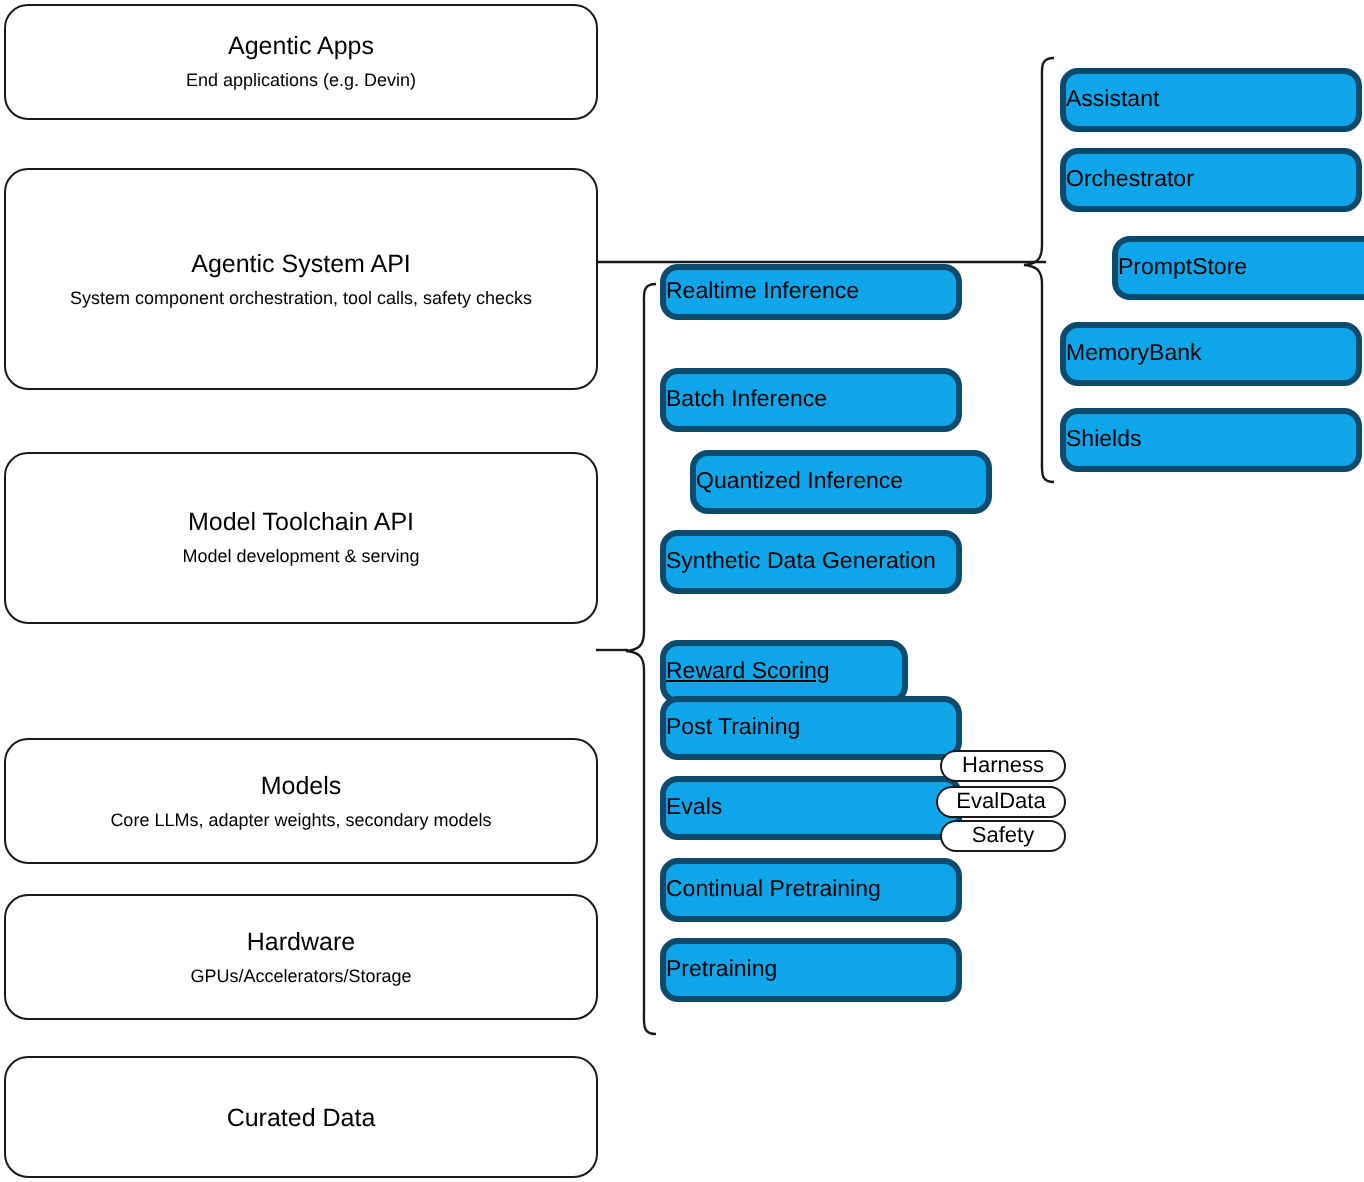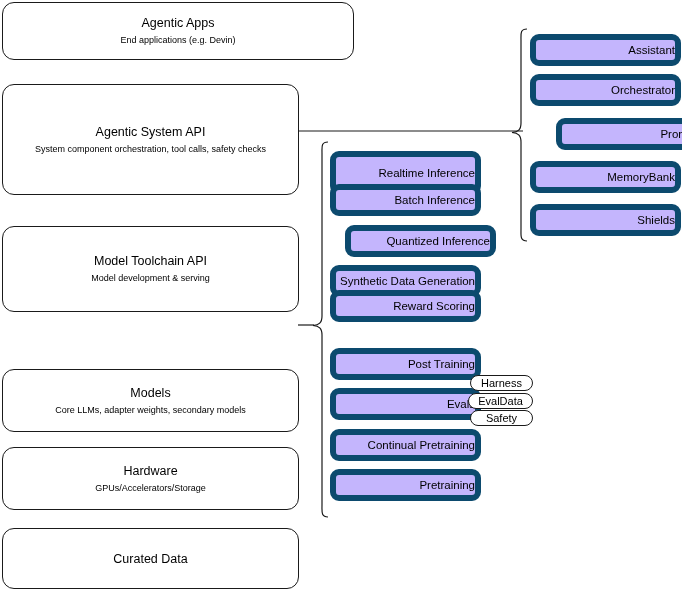--- a/index.html
+++ b/index.html
@@ -35,26 +35,26 @@
   }
   .node .subtitle {
     font-size: 9px;
     line-height: 13px;
     color: #000000;
     margin-top: 3px;
   }
   .stack-node {
     position: absolute;
     box-sizing: border-box;
-    border: 6px solid #0c4a6e;
+    border: 3px solid #0c4a6e;
     border-radius: 9px;
-    background: #c4b5fd;
+    background: #0ea5e9;
     display: flex;
     align-items: center;
-    justify-content: flex-end;
+    justify-content: flex-start;
     font-size: 11.5px;
     color: #000000;
   }
   .pill {
     position: absolute;
     box-sizing: border-box;
     border: 1px solid #1a1a1a;
     border-radius: 11px;
     background: #ffffff;
     display: flex;
@@ -78,21 +78,21 @@
     fill: none;
     stroke: #1a1a1a;
     stroke-width: 1.2;
   }
 </style>
 </head>
 <body>
 
 <div id="canvas">
 
-  <div class="node" style="left:2px; top:2px; width:352px; height:58px;">
+  <div class="node" style="left:2px; top:2px; width:297px; height:58px;">
     <div class="title">Agentic Apps</div>
     <div class="subtitle">End applications (e.g. Devin)</div>
   </div>
 
   <div class="node" style="left:2px; top:84px; width:297px; height:111px;">
     <div class="title">Agentic System API</div>
     <div class="subtitle">System component orchestration, tool calls, safety checks</div>
   </div>
 
   <div class="node" style="left:2px; top:226px; width:297px; height:86px;">
@@ -130,54 +130,54 @@
 
   <div class="stack-node" style="left:530px; top:34px; width:151px; height:32px;">
     <span>Assistant</span>
   </div>
   <div class="stack-node" style="left:530px; top:74px; width:151px; height:32px;">
     <span>Orchestrator</span>
   </div>
   <div class="stack-node" style="left:556px; top:118px; width:175px; height:32px;">
     <span>PromptStore</span>
   </div>
-  <div class="stack-node" style="left:530px; top:161px; width:151px; height:32px;padding-left:44px;">
+  <div class="stack-node" style="left:530px; top:161px; width:151px; height:32px;">
     <span>MemoryBank</span>
   </div>
   <div class="stack-node" style="left:530px; top:204px; width:151px; height:32px;">
     <span>Shields</span>
   </div>
 
   <svg class="connector" style="left:298px; top:316px; width:24px; height:20px;" viewBox="0 0 24 20">
     <path d="M 0 9 L 16 9"></path>
   </svg>
 
   <svg class="brace" style="left:311px; top:141px; width:20px; height:378px;" viewBox="0 0 20 378">
     <path d="M 17 1
              C 10 1, 11 6, 11 12
              L 11 175
              C 11 182, 8 184, 2 184.5
              C 8 185, 11 187, 11 194
              L 11 364
              C 11 371, 10 376, 17 376"></path>
   </svg>
 
-  <div class="stack-node" style="left:330px; top:151px; width:151px; height:44px;">
+  <div class="stack-node" style="left:330px; top:132px; width:151px; height:28px;">
     <span>Realtime Inference</span>
   </div>
   <div class="stack-node" style="left:330px; top:184px; width:151px; height:32px;">
     <span>Batch Inference</span>
   </div>
   <div class="stack-node" style="left:345px; top:225px; width:151px; height:32px;">
     <span>Quantized Inference</span>
   </div>
   <div class="stack-node" style="left:330px; top:265px; width:151px; height:32px;">
     <span>Synthetic Data Generation</span>
   </div>
-  <div class="stack-node" style="left:330px; top:290px; width:151px; height:32px;">
+  <div class="stack-node" style="left:330px; top:320px; width:124px; height:32px;text-decoration:underline;">
     <span>Reward Scoring</span>
   </div>
   <div class="stack-node" style="left:330px; top:348px; width:151px; height:32px;">
     <span>Post Training</span>
   </div>
   <div class="stack-node" style="left:330px; top:388px; width:151px; height:32px;">
     <span>Evals</span>
   </div>
   <div class="stack-node" style="left:330px; top:429px; width:151px; height:32px;">
     <span>Continual Pretraining</span>

